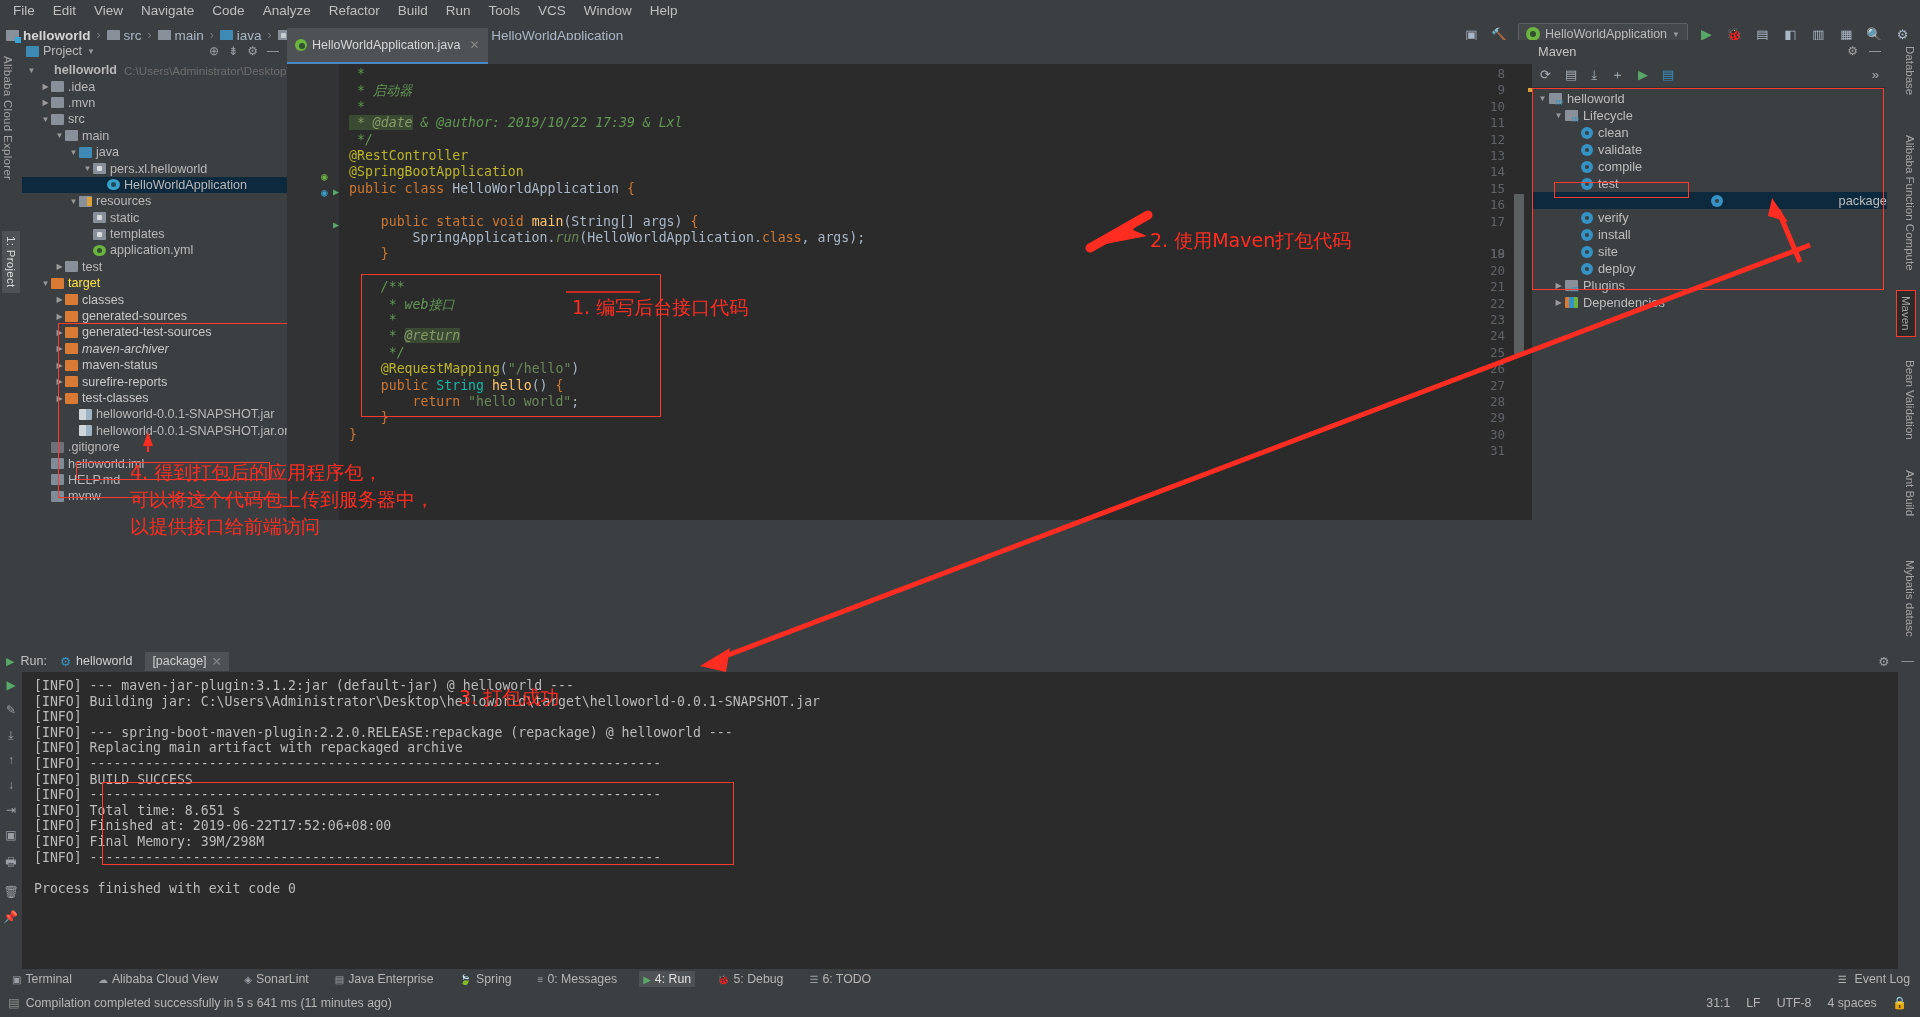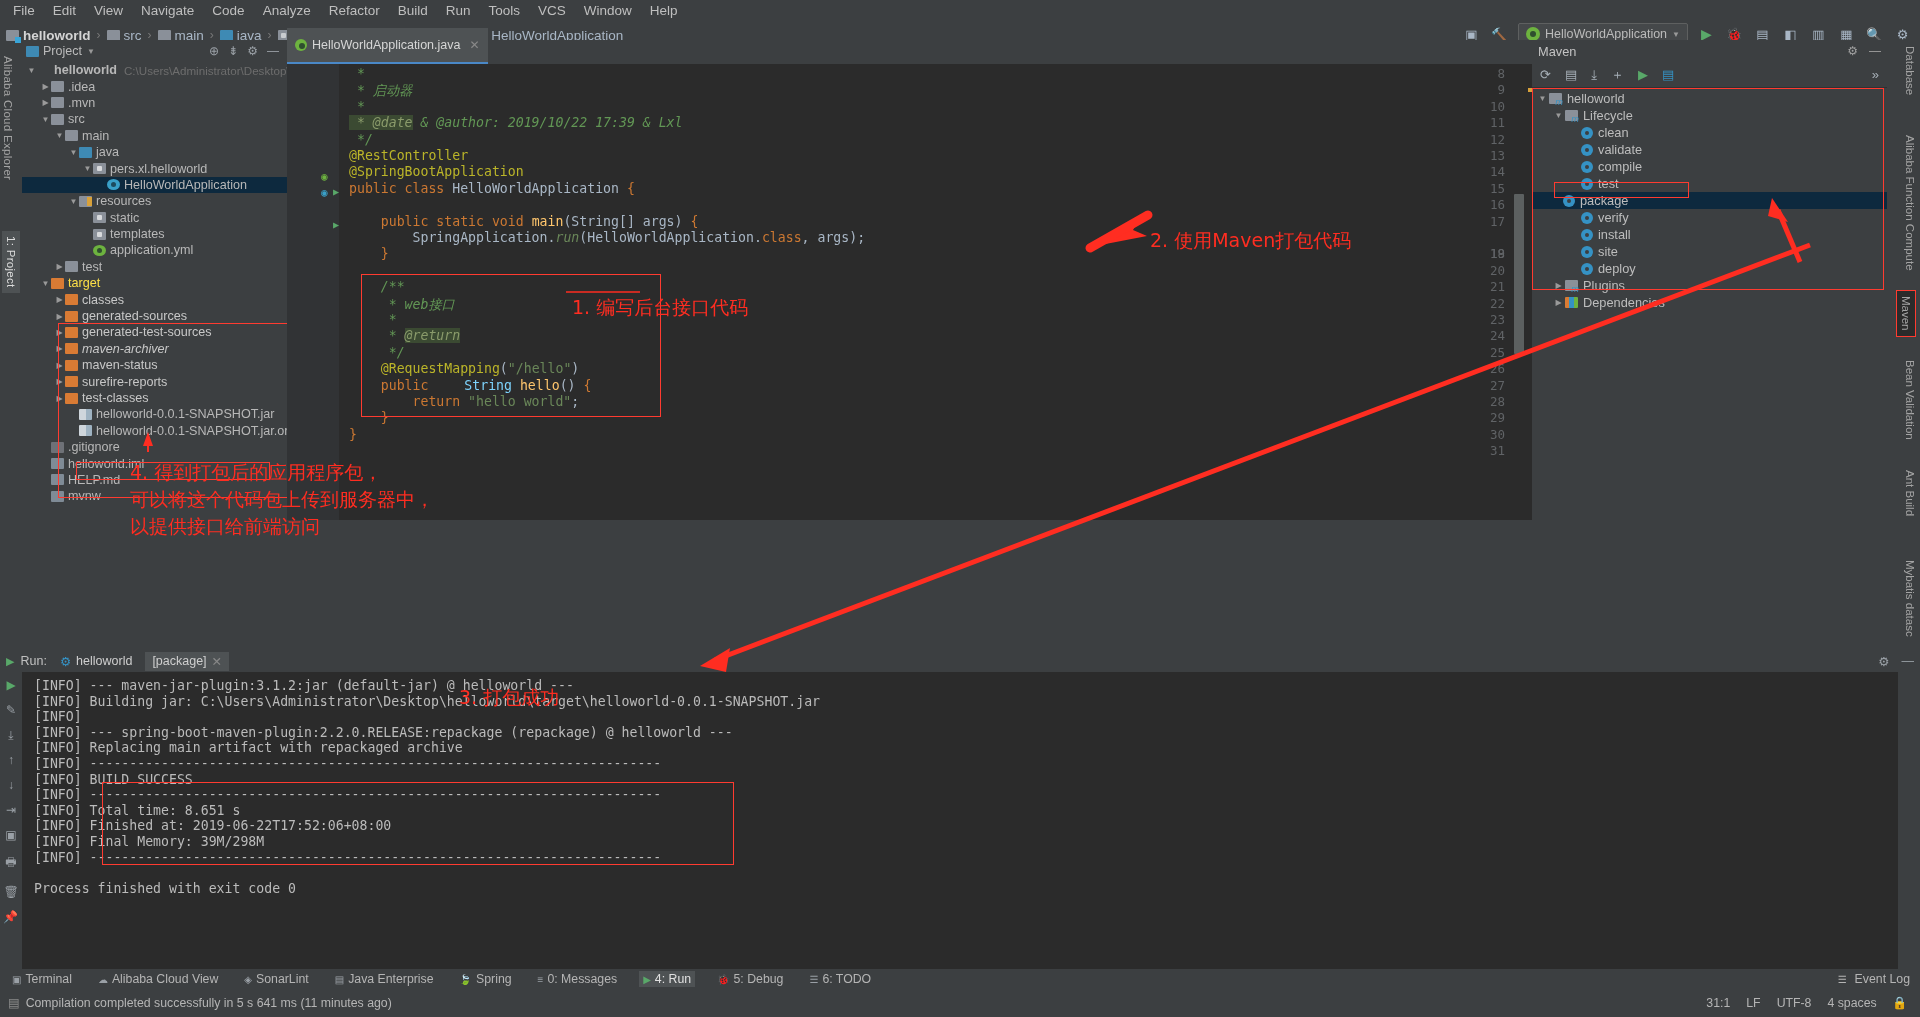--- a/index.html
+++ b/index.html
@@ -77,21 +77,21 @@
     font-family:"DejaVu Sans Mono", monospace; font-size:13px; overflow:hidden; }
   .gutter { position:absolute; left:0; top:0; width:52px; height:100%; background:#313335; }
   .lnum { position:absolute; right:27px; color:#606366; font-size:12.5px; text-align:right; width:22px;
     font-family:"DejaVu Sans Mono", monospace; }
   .gmark { position:absolute; font-size:11px; }
   .codeline { position:absolute; left:62px; white-space:pre; font-family:"DejaVu Sans Mono", monospace; font-size:13.2px; }
   .cmt { color:#629755; font-style:italic; }
   .tag { color:#8a9b6b; font-style:italic; background:#3b4a32; }
   .ann { color:#bbb529; }
   .kw  { color:#cc7832; }
-  .typ { color:#7dd3fc;margin-left:28px; }
+  .typ { color:#14b8a6; }
   .cls2{ color:#ffc66d; }
   .str { color:#6a8759; }
   .pln { color:#a9b7c6; }
   .itl { font-style:italic; }
   .codebox { position:absolute; border:1px solid #ff3b30; pointer-events:none; }
   .scrollthumb { position:absolute; right:8px; top:130px; width:10px; height:160px; background:#5c6060; border-radius:1px; }
 
   
   .maven { position:absolute; right:33px; top:40px; width:355px; height:480px; background:#3c3f41; }
   .mvtitle { height:22px; display:flex; align-items:center; padding:0 6px; font-size:12.8px; color:#c3c3c3; }
@@ -495,21 +495,21 @@
         <div class="mrow" style="padding-left: 36px;">
           <span class="tw"></span>
           <span class="gear"></span>
           <span>compile</span>
         </div>
         <div class="mrow" style="padding-left: 36px;">
           <span class="tw"></span>
           <span class="gear"></span>
           <span>test</span>
         </div>
-        <div class="mrow sel" style="padding-left: 18px;">
+        <div class="mrow sel" style="padding-left: 56px; justify-content: space-between;">
           <span class="tw"></span>
           <span class="gear"></span>
           <span>package</span>
         </div>
         <div class="mrow" style="padding-left: 36px;">
           <span class="tw"></span>
           <span class="gear"></span>
           <span>verify</span>
         </div>
         <div class="mrow" style="padding-left: 36px;">

